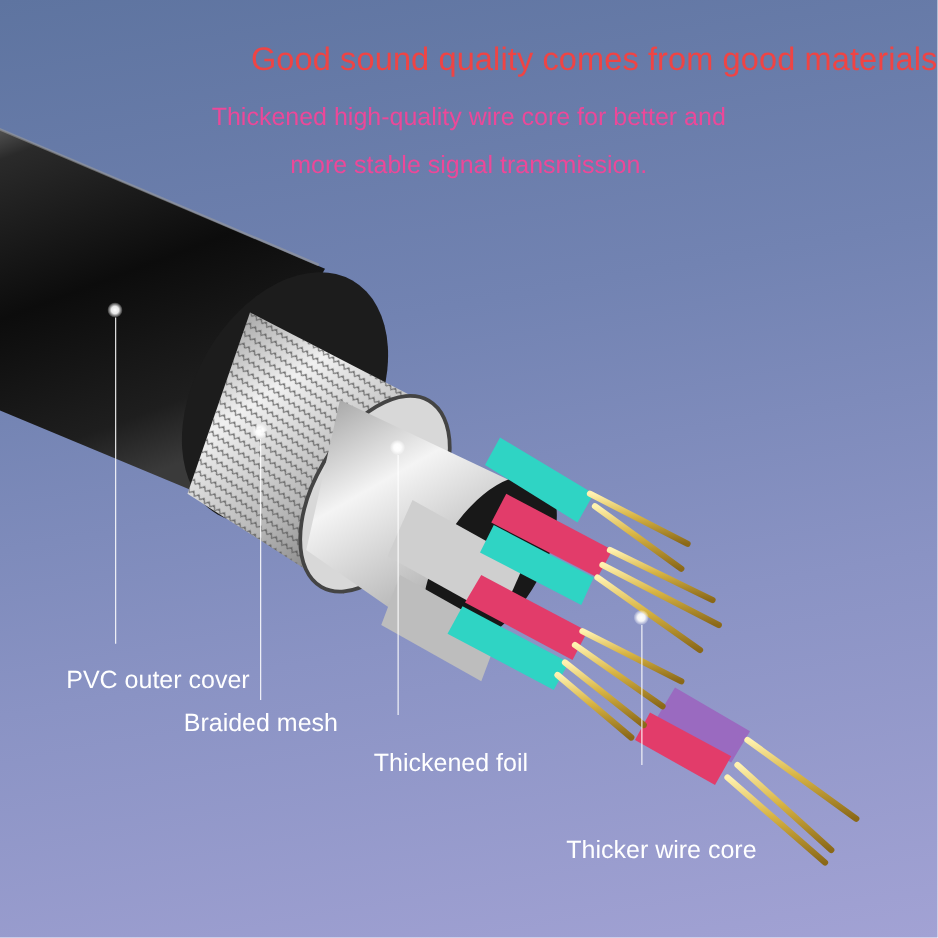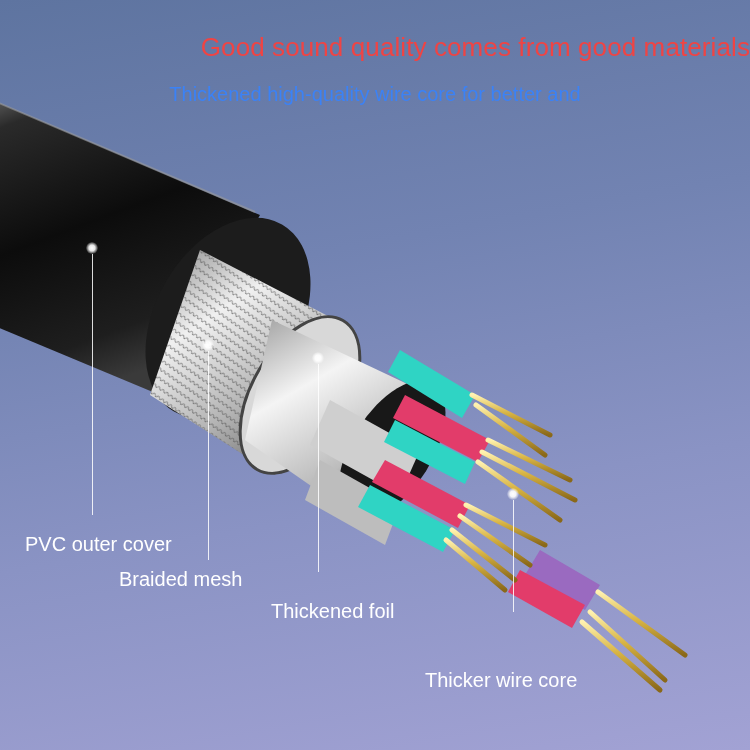--- a/index.html
+++ b/index.html
@@ -8,26 +8,26 @@
       font-family: "Liberation Sans", sans-serif;
       background: linear-gradient(170deg, #5e74a0 0%, #7283b2 35%, #8a93c4 65%, #a2a2d4 100%);
     }
     .canvas { position: absolute; inset: 0; }
     .headline {
       position: absolute; left: 0; right: 0; top: 32px; text-align: right;
       color: #ef4444; font-size: 26px; letter-spacing: 0.1px;
     }
     .subline {
       position: absolute; left: 0; right: 0; text-align: center;
-      color: #3b82f6; font-size: 20px;
+      color: #ec4899; font-size: 20px;
     }
     .subline.l1 { top: 83px; }
     .subline.l2 { top: 121px; }
     .callout-label {
-      position: absolute; color: #ffffff; font-size: 20px; white-space: nowrap;
+      position: absolute; color: #ffffff; font-size: 20px; white-space: nowrap; margin-left: 28px;
     }
     .callout-line {
       position: absolute; width: 1px; background: rgba(255,255,255,0.85);
     }
     .callout-dot {
       position: absolute; width: 12px; height: 12px; border-radius: 50%;
       background: radial-gradient(circle, #ffffff 0%, rgba(255,255,255,0.9) 35%, rgba(255,255,255,0) 75%);
       transform: translate(-6px, -6px);
     }
     svg.illustration { position: absolute; left: 0; top: 0; }
@@ -113,20 +113,21 @@
         <line x1="446" y1="540" x2="505" y2="590"></line>
         <line x1="598" y1="592" x2="685" y2="655"></line>
         <line x1="590" y1="612" x2="665" y2="680"></line>
         <line x1="582" y1="622" x2="660" y2="690"></line>
       </g>
     </g>
   </svg>
 
   <div class="headline">Good sound quality comes from good materials</div>
   <div class="subline l1">Thickened high-quality wire core for better and</div>
+  <div class="subline l2">more stable signal transmission.</div>
 
   <div>
     <span class="callout-dot" style="left:92px;top:248px;"></span>
     <span class="callout-line" style="left:92px;top:254px;height:261px;"></span>
     <span class="callout-label" style="left:25px;top:533px;">PVC outer cover</span>
   </div>
   <div>
     <span class="callout-dot" style="left:208px;top:345px;"></span>
     <span class="callout-line" style="left:208px;top:351px;height:209px;"></span>
     <span class="callout-label" style="left:119px;top:568px;">Braided mesh</span>

